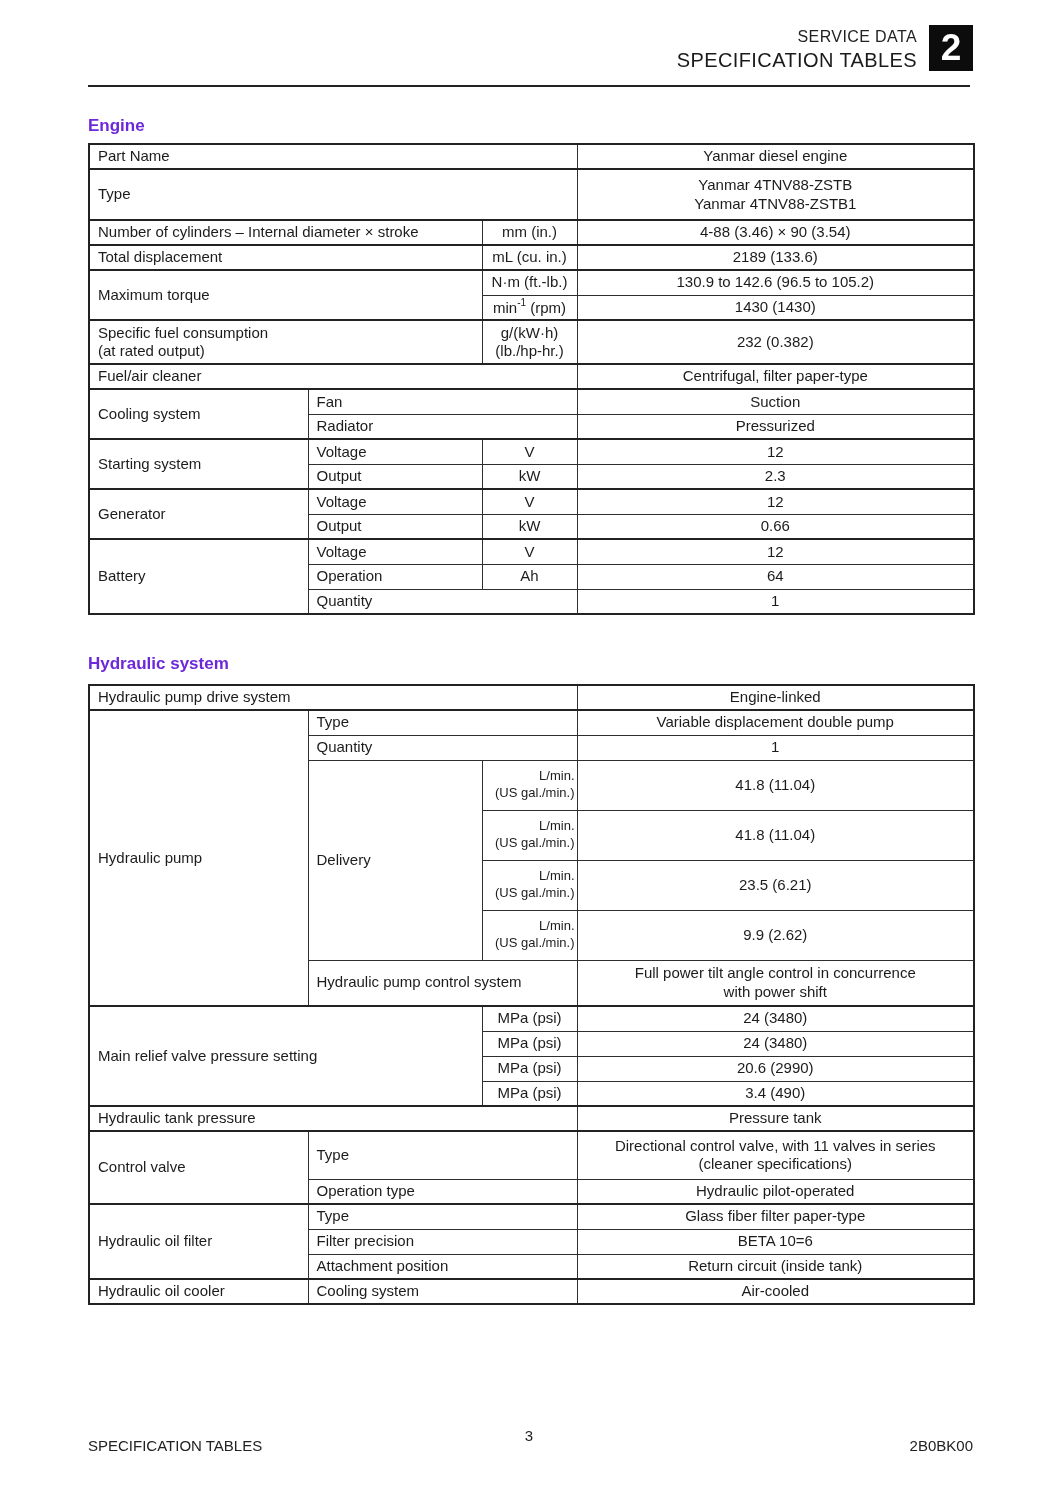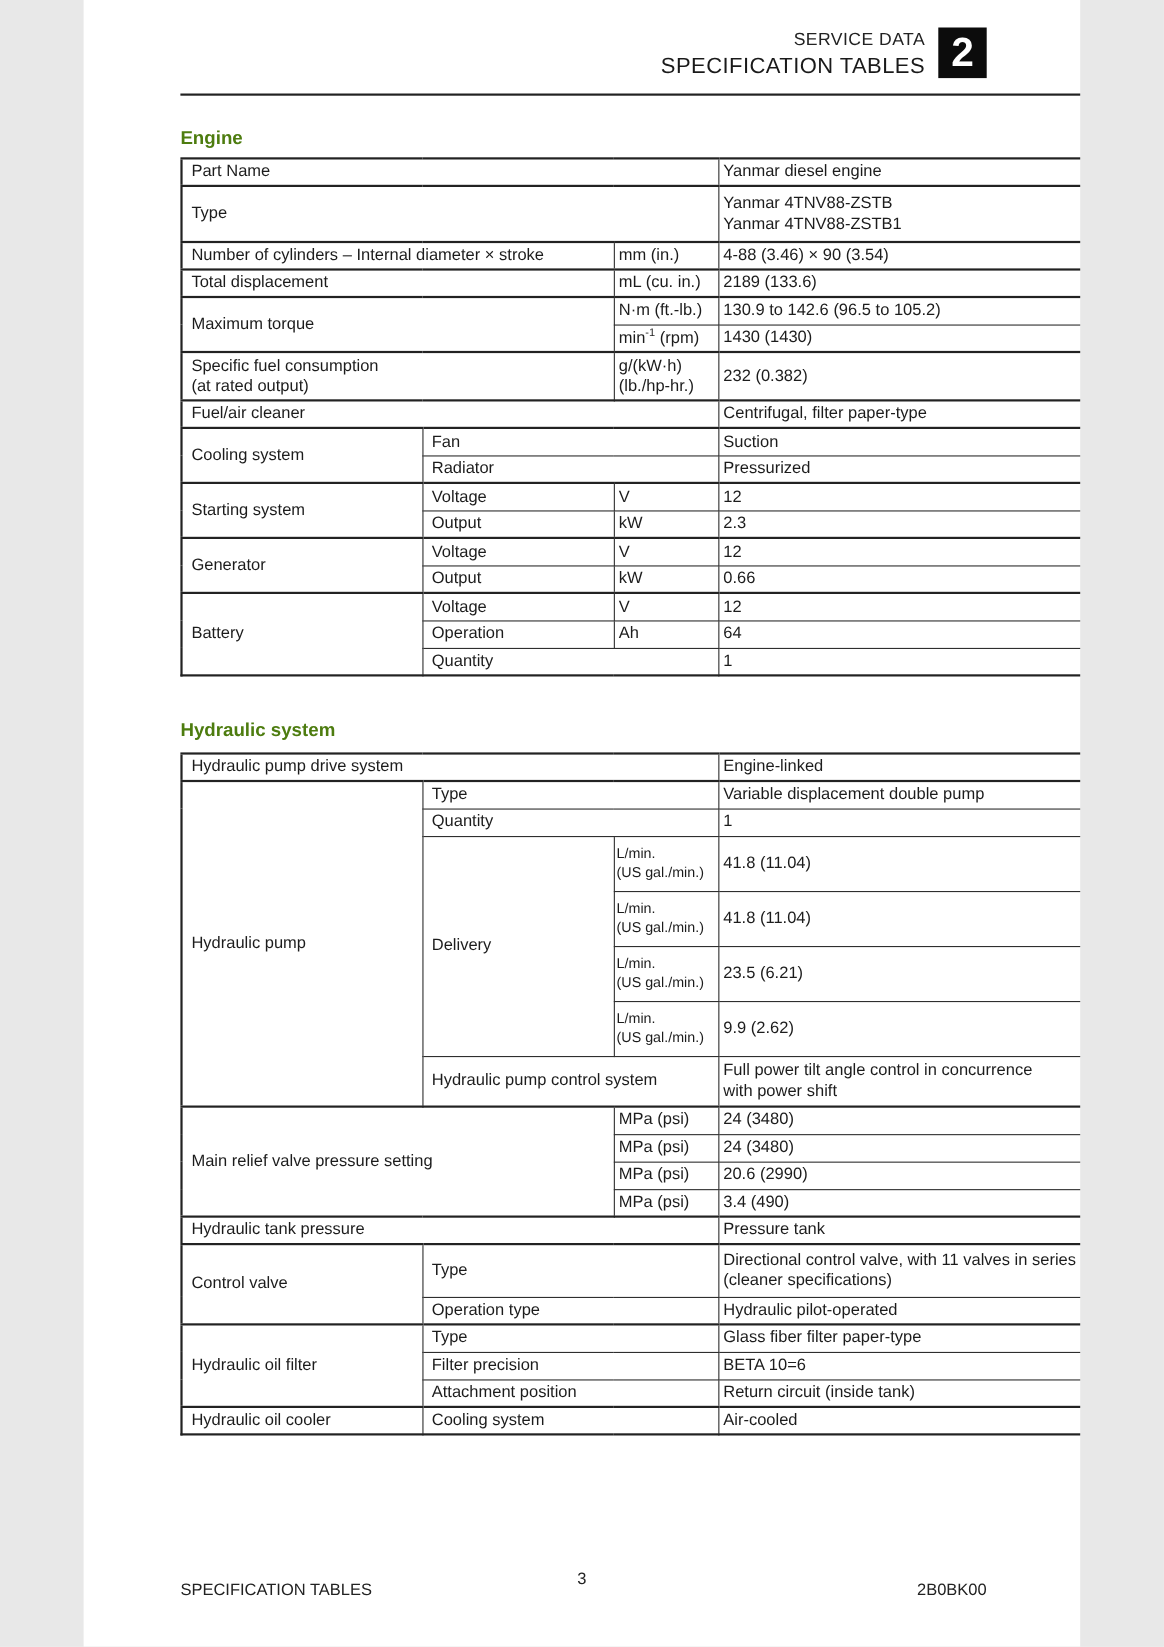--- a/index.html
+++ b/index.html
@@ -1,19 +1,19 @@
 <!DOCTYPE html>
 <html><head>
 <meta charset="utf-8">
 <style>
   * { margin: 0; padding: 0; box-sizing: border-box; }
   html, body { background: #e8e8e8; }
   .page {
     position: relative;
-    width: 906px;
+    width: 1058px;
     height: 1497px;
     margin: 0 auto;
     background: #ffffff;
     font-family: "Liberation Sans", "DejaVu Sans", sans-serif;
     color: #1c1c1c;
     overflow: hidden;
   }
 
   
   .header {
@@ -39,21 +39,21 @@
     width: 882px; height: 2px;
     background: #222;
   }
 
   
   .section-heading {
     position: absolute;
     left: 88px;
     font-size: 17px;
     font-weight: bold;
-    color: #4d7c0f;
+    color: #6d28d9;
   }
   .heading-engine    { top: 116px; }
   .heading-hydraulic { top: 654px; }
 
   
   table.spec-table {
     position: absolute;
     left: 88px;
     border-collapse: collapse;
     table-layout: fixed;
@@ -68,22 +68,22 @@
     font-size: 15px;
     color: #1c1c1c;
     height: 25px;
     line-height: 1.25;
     vertical-align: middle;
     overflow: hidden;
   }
   .spec-table tr.grp > td { border-top: 2px solid #222; }
 
   td.lbl { text-align: left; padding: 2px 4px 2px 8px; }
-  td.ctr { padding: 2px 4px; }
-  td.unit-sm { text-align: left; font-size: 13px; line-height: 1.3; padding: 2px 2px; }
+  td.ctr { text-align: center; padding: 2px 4px; }
+  td.unit-sm { text-align: right; font-size: 13px; line-height: 1.3; padding: 2px 2px; }
 
   tr.rh-type  td { height: 51px; }
   tr.rh-fuel  td { height: 44px; }
   tr.rh-del   td { height: 50px; }
   tr.rh-2line td { height: 46px; }
   tr.rh-cv    td { height: 48px; }
 
   sup.unit-sup { font-size: 10px; position: relative; top: -1px; }
 
   

